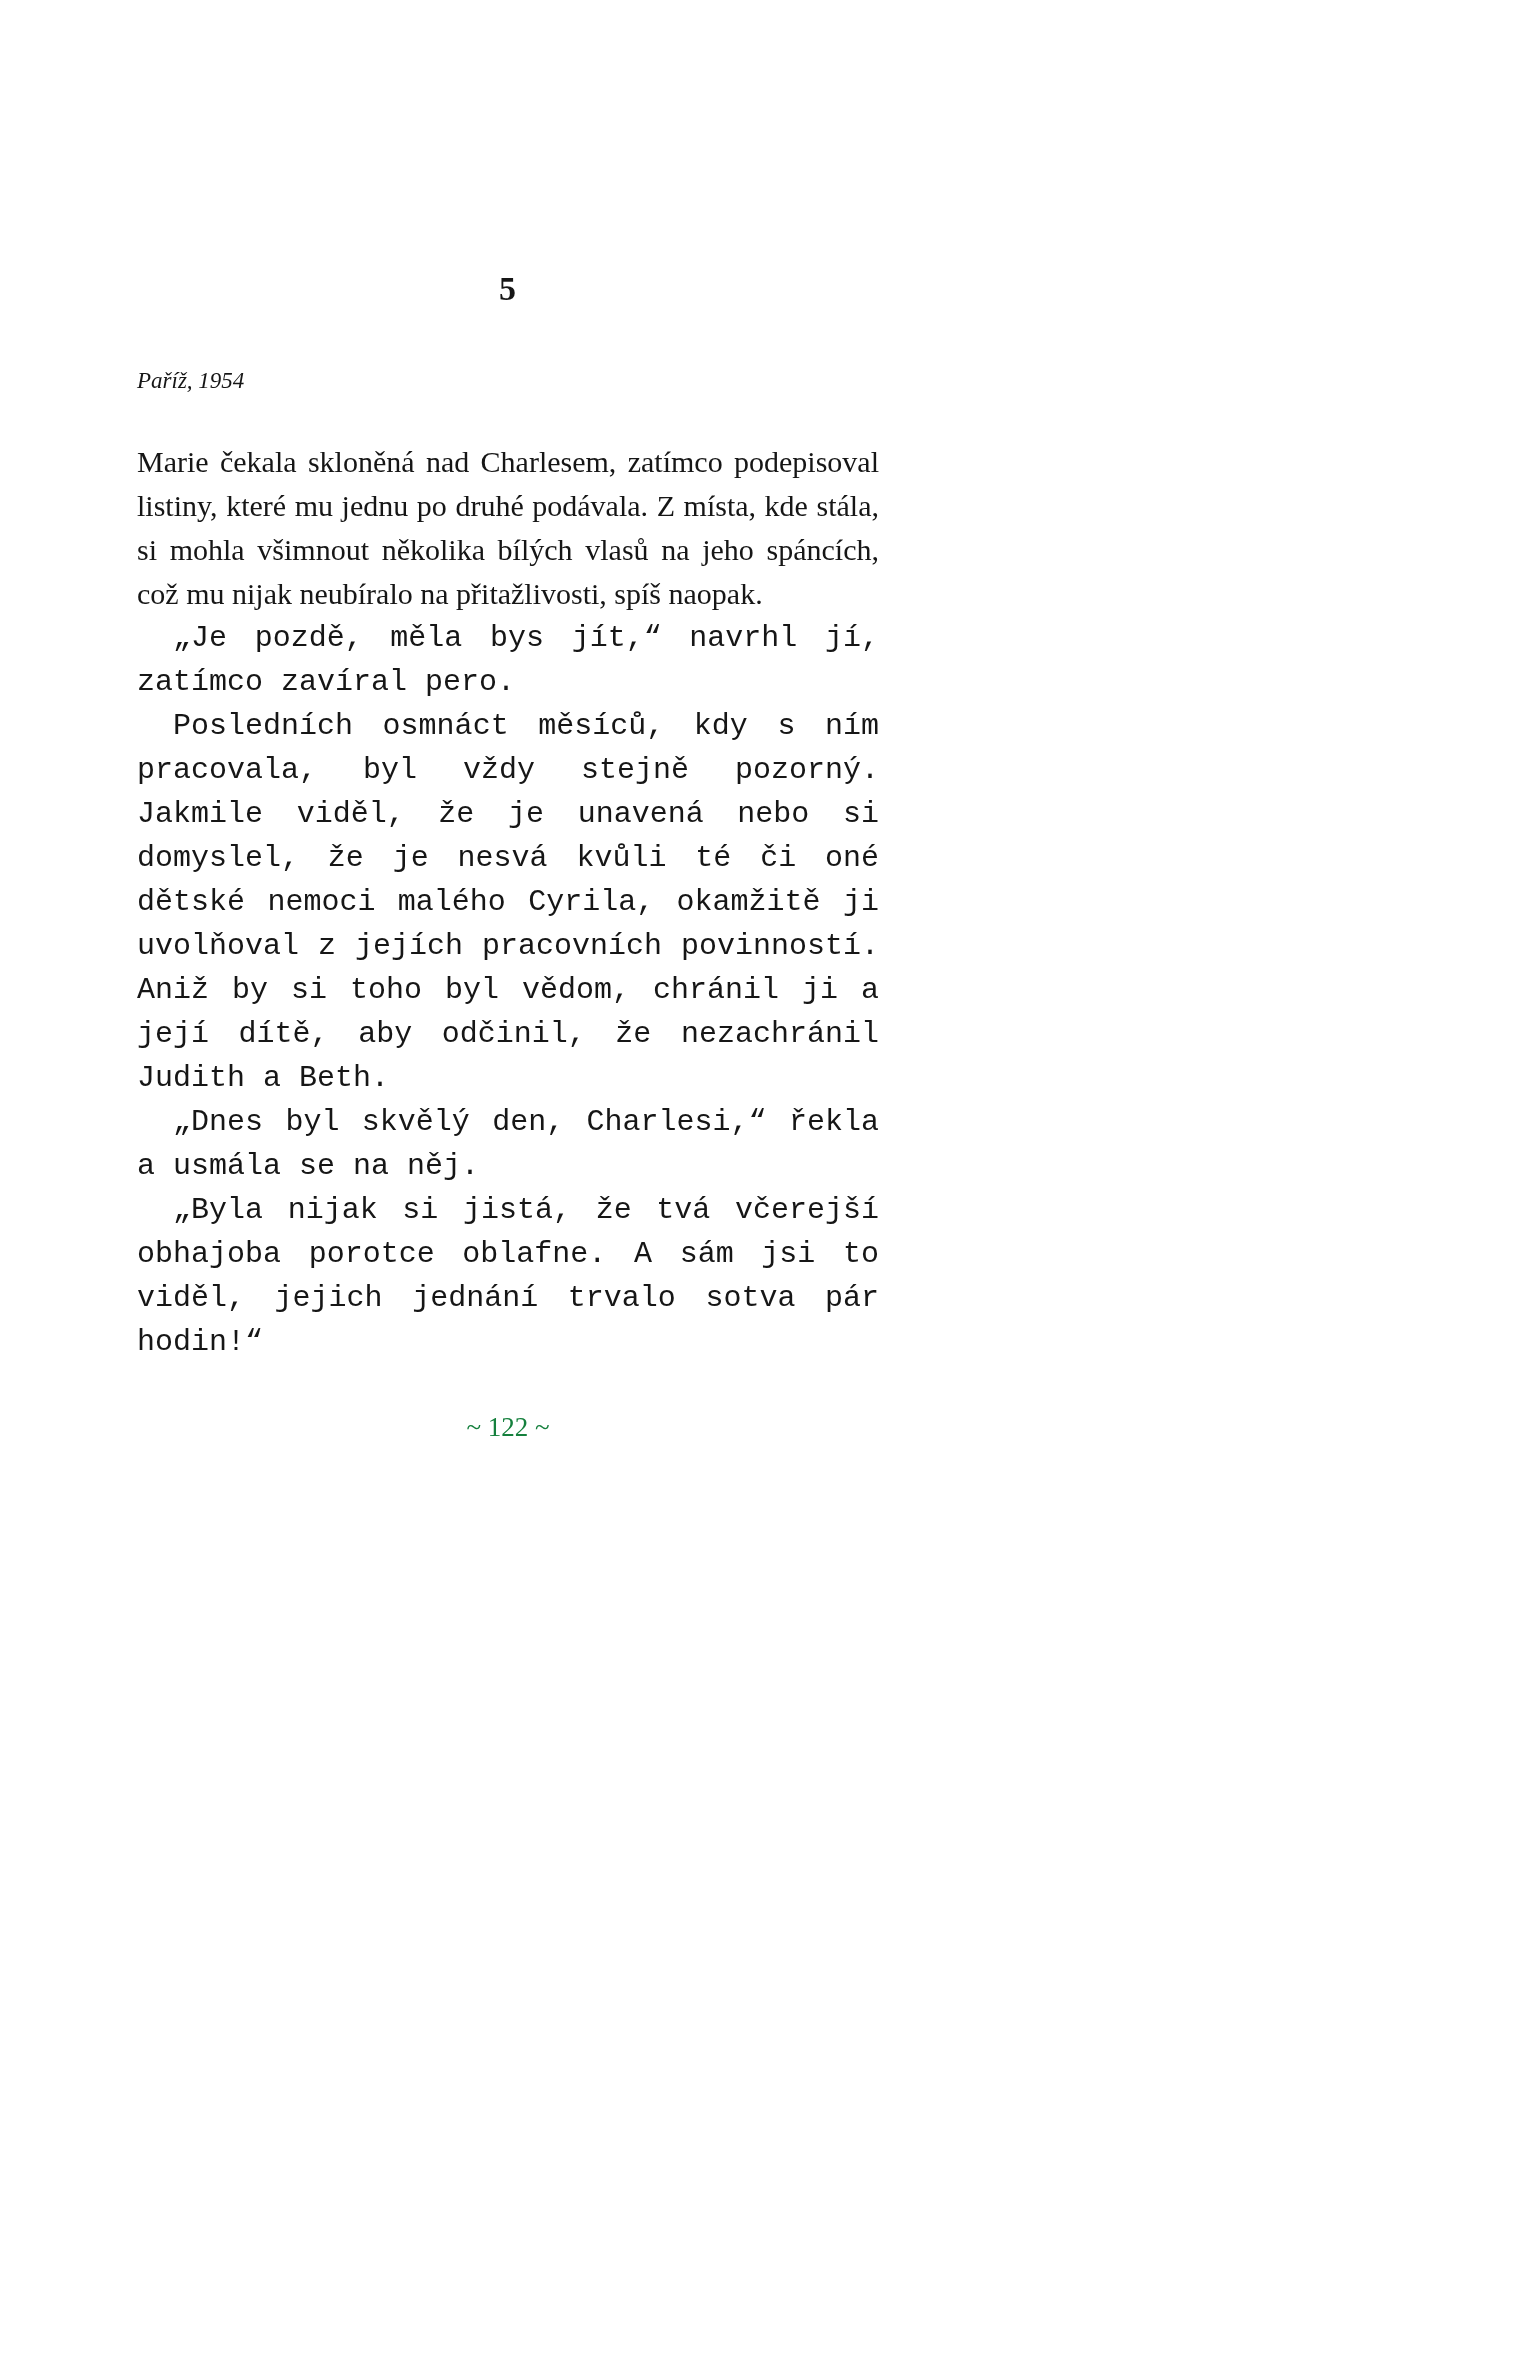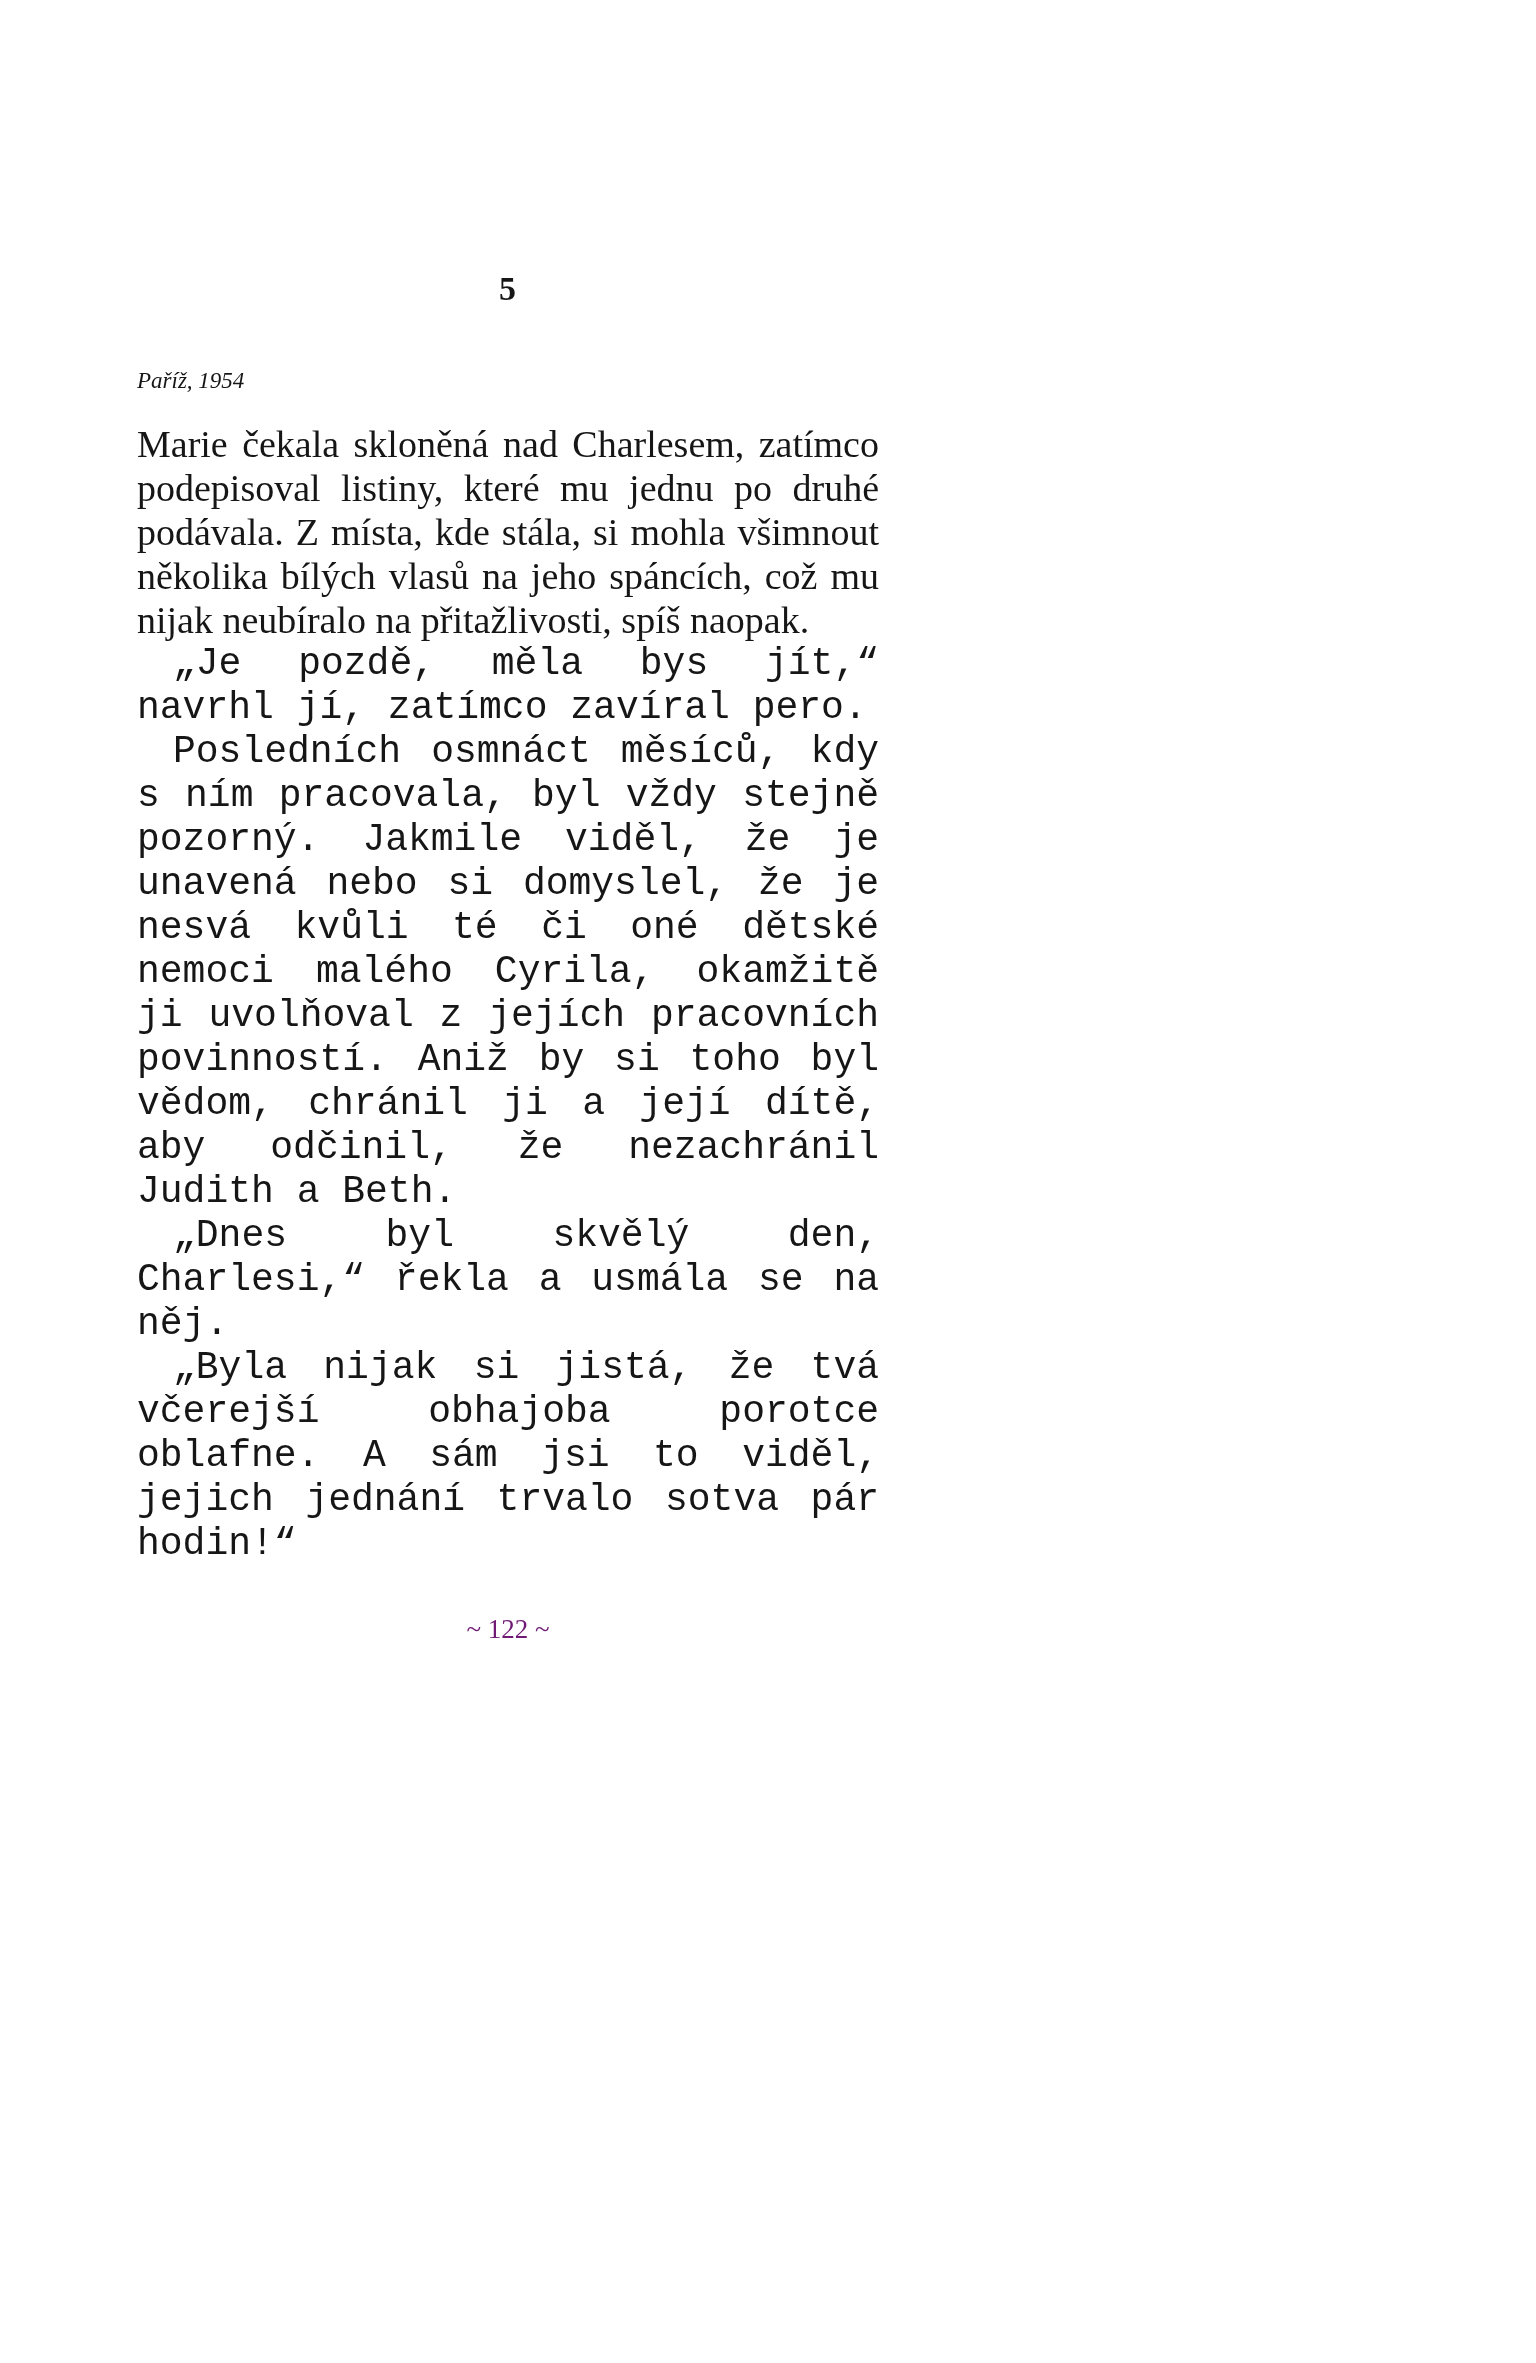--- a/index.html
+++ b/index.html
@@ -27,40 +27,40 @@
     font-weight: 700;
     font-size: 34px;
     letter-spacing: 1px;
   }
   .dateline {
     margin-top: 60px;
     font-style: italic;
     font-size: 23px;
   }
   .body-text {
-    margin-top: 28px;
-    font-size: 38px;
+    margin-top: 46px;
+    font-size: 30px;
     line-height: 44px;
     text-align: justify;
     hyphens: auto;
     -webkit-hyphens: auto;
   }
   .body-text p {
     margin: 0;
     padding: 0;
   }
   .body-text p.indent {
     text-indent: 36px;
     font-family: Liberation Mono, monospace;
   }
   .page-number {
     margin-top: 48px;
     text-align: center;
     font-size: 27px;
-    color: #701a75;
+    color: #15803d;
   }
 </style>
 </head>
 <body>
 
 <div class="page">
   <div class="chapter-number">5</div>
 
   <div class="dateline">Paříž, 1954</div>
 

